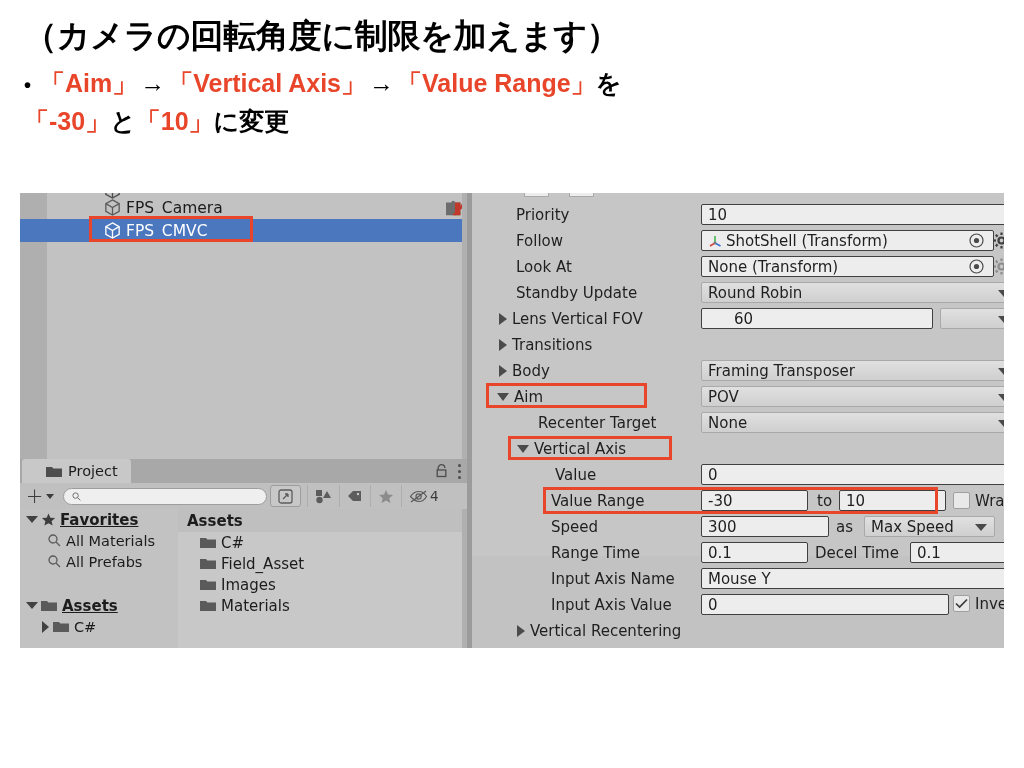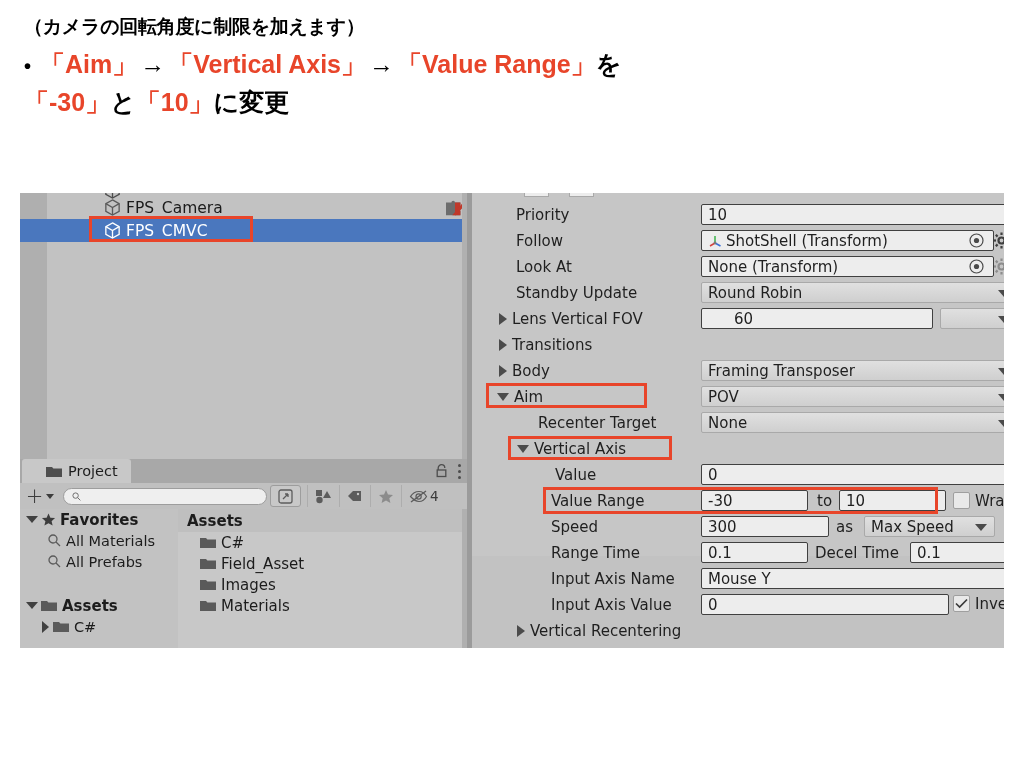--- a/index.html
+++ b/index.html
@@ -6,21 +6,21 @@
   html, body {
     width: 1024px; height: 768px;
     background: #ffffff;
     font-family: "Liberation Sans", "DejaVu Sans", sans-serif;
     overflow: hidden;
   }
 
   
   .slide-text { position: absolute; left: 24px; top: 14px; width: 980px; }
   .line1 {
-    font-size: 19px; font-weight: bold; color: #000;
+    font-size: 33px; font-weight: bold; color: #000;
     letter-spacing: -0.3px; line-height: 1.35;
   }
   .line2 {
     font-size: 25px; font-weight: bold; color: #000;
     line-height: 1.45; margin-top: 6px; display: flex; align-items: baseline;
   }
   .bullet-dot {
     display: inline-block; width: 16px; font-size: 20px; color: #000; flex: 0 0 auto;
   }
   .line3 {
@@ -107,21 +107,21 @@
     height: 22px; display:flex; align-items:center; justify-content:center;
     border-left: 1px solid #adadad; padding: 0 7px; gap: 2px;
   }
   .tb-count { font-size: 13.5px; color: #3a3a3a; }
 
   .proj-body { position: absolute; left: 0; top: 50px; width: 447px; height: 139px; }
   .proj-tree {
     position: absolute; left: 0; top: 0; width: 158px; height: 139px; background: #c2c2c2;
   }
   .tree-row { display:flex; align-items:center; height:21px; font-size:14.5px; color:#1c1c1c; white-space:nowrap;}
-  .tree-row.bold { font-weight: bold; font-size: 15px; }
+  .tree-row.bold { font-weight: bold; font-size: 15px; text-decoration: underline; }
   .tri { width:0;height:0;border-left:6px solid transparent;border-right:6px solid transparent;border-top:7px solid #414141; margin-right:3px; flex:0 0 auto;}
   .tri-right { width:0;height:0;border-top:6px solid transparent;border-bottom:6px solid transparent;border-left:7px solid #414141; margin-right:4px; flex:0 0 auto;}
   .star-ico { width:15px;height:15px;margin-right:4px; flex:0 0 auto;}
   .mag2 { width: 13px; height: 13px; margin-right: 5px; flex:0 0 auto;}
   .fold2 { width:16px;height:13px;margin-right:5px; flex:0 0 auto;}
 
   .proj-content { position: absolute; left: 158px; top: 0; width: 289px; height: 139px; background: #c8c8c8; }
   .assets-hdr { height: 23px; background:#bfbfbf; display:flex; align-items:center; padding-left:9px; font-size:15px; font-weight:bold; color:#1c1c1c;}
   .asset-row { display:flex; align-items:center; height:21px; padding-left:22px; font-size:15px; color:#1c1c1c;}
   .proj-scroll { position:absolute; right:0; top:0; width:5px; height:139px; background:#b0b0b0;}

